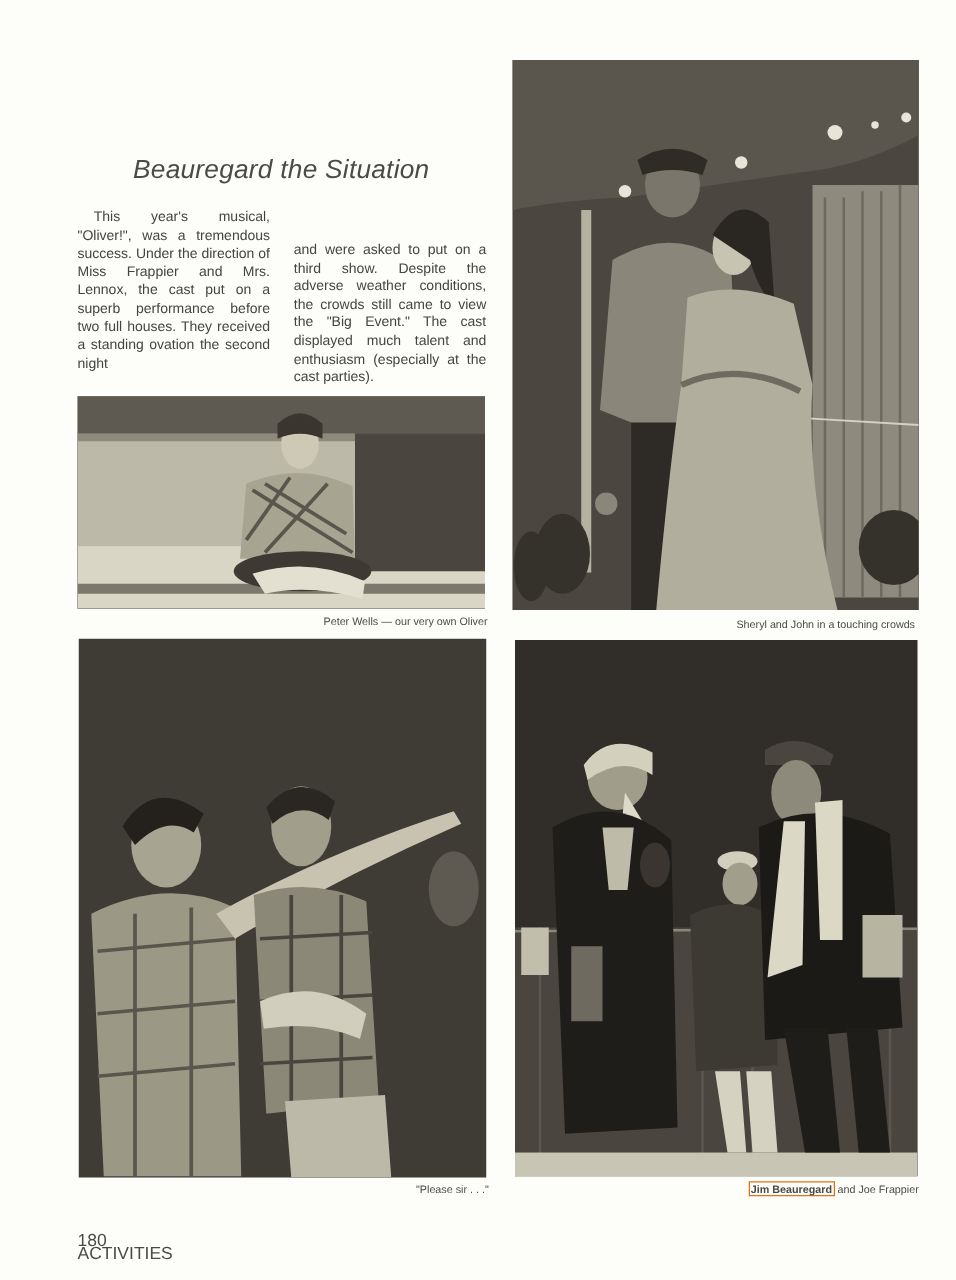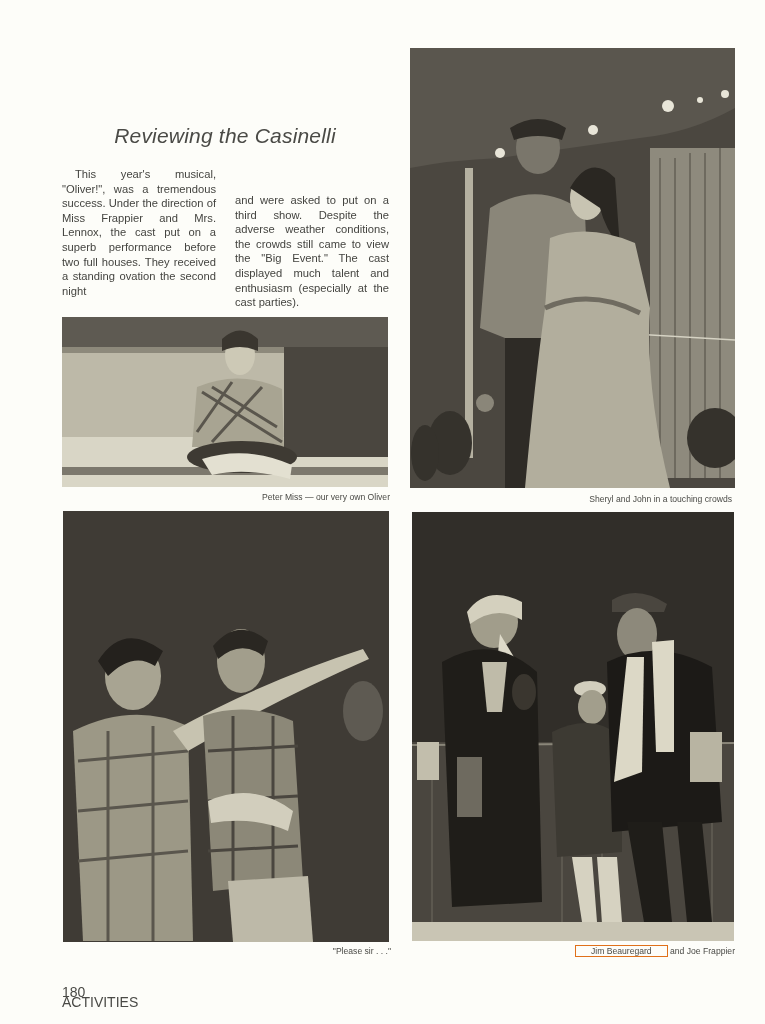--- a/index.html
+++ b/index.html
@@ -32,52 +32,53 @@
     background: #555149;
   }
   .photo svg { display: block; width: 100%; height: 100%; }
   .caption {
     position: absolute; font-size: 8.6px; color: #4a4a46;
     white-space: nowrap;
   }
   .cap-right { text-align: right; }
   .highlight {
     border: 1.5px solid #e0701a;
-    padding: 0 15px;
+    padding: 0 1px;
+    font-weight: bold;
   }
   .footer {
     position: absolute; left: 62px; top: 987px;
     font-size: 14px; line-height: 10px; color: #4a4a46;
   }
 </style>
 </head>
 <body>
 
-<div class="page-title">Reviewing the Casinelli</div>
+<div class="page-title">Beauregard the Situation</div>
 
 <div class="col left">This year's musical, "Oliver!", was a tremendous success. Under the direction of Miss Frappier and Mrs. Lennox, the cast put on a superb performance before two full houses. They received a standing ovation the second night</div>
 <div class="col right">and were asked to put on a third show. Despite the adverse weather conditions, the crowds still came to view the "Big Event." The cast displayed much talent and enthusiasm (especially at the cast parties).</div>
 
 <div class="photo" style="left:62px; top:317px; width:326px; height:170px;">
   <svg viewBox="0 0 326 170" preserveAspectRatio="none">
     <rect width="326" height="170" fill="#5e5a52"></rect>
     <rect x="0" y="30" width="222" height="100" fill="#bdb9a8"></rect>
     <rect x="0" y="30" width="222" height="6" fill="#8d897b"></rect>
     <rect x="0" y="120" width="326" height="50" fill="#d9d6c6"></rect>
     <rect x="0" y="150" width="326" height="8" fill="#7c786d"></rect>
     <rect x="222" y="30" width="104" height="110" fill="#4a463f"></rect>
     <ellipse cx="178" cy="38" rx="15" ry="20" fill="#cdc9b6"></ellipse>
     <path d="M160 22 Q178 5 196 22 L196 34 Q178 26 160 34 Z" fill="#3a362f"></path>
     <path d="M135 70 Q178 52 220 72 L222 130 L130 130 Z" fill="#a8a492"></path>
     <path d="M140 75 L220 125 M150 70 L215 110 M170 65 L135 115 M200 70 L150 125" stroke="#5a564d" stroke-width="3"></path>
     <ellipse cx="180" cy="140" rx="55" ry="16" fill="#3e3a33"></ellipse>
     <path d="M140 142 Q185 128 230 148 L228 162 Q185 150 150 158 Z" fill="#e3e0d1"></path>
   </svg>
 </div>
-<div class="caption cap-right" style="right:375px; top:492px;">Peter Miss — our very own Oliver</div>
+<div class="caption cap-right" style="right:375px; top:492px;">Peter Wells — our very own Oliver</div>
 
 <div class="photo" style="left:410px; top:48px; width:325px; height:440px;">
   <svg viewBox="0 0 325 440" preserveAspectRatio="none">
     <rect width="325" height="440" fill="#4b4740"></rect>
     <path d="M0 0 H325 V60 Q280 85 230 90 Q160 100 90 110 Q40 112 0 120 Z" fill="#5a564e"></path>
     <g fill="#e8e5d8">
       <circle cx="258" cy="58" r="6"></circle>
         <circle cx="183" cy="82" r="5"></circle>
       <circle cx="90" cy="105" r="5"></circle>
         <circle cx="315" cy="46" r="4"></circle>

